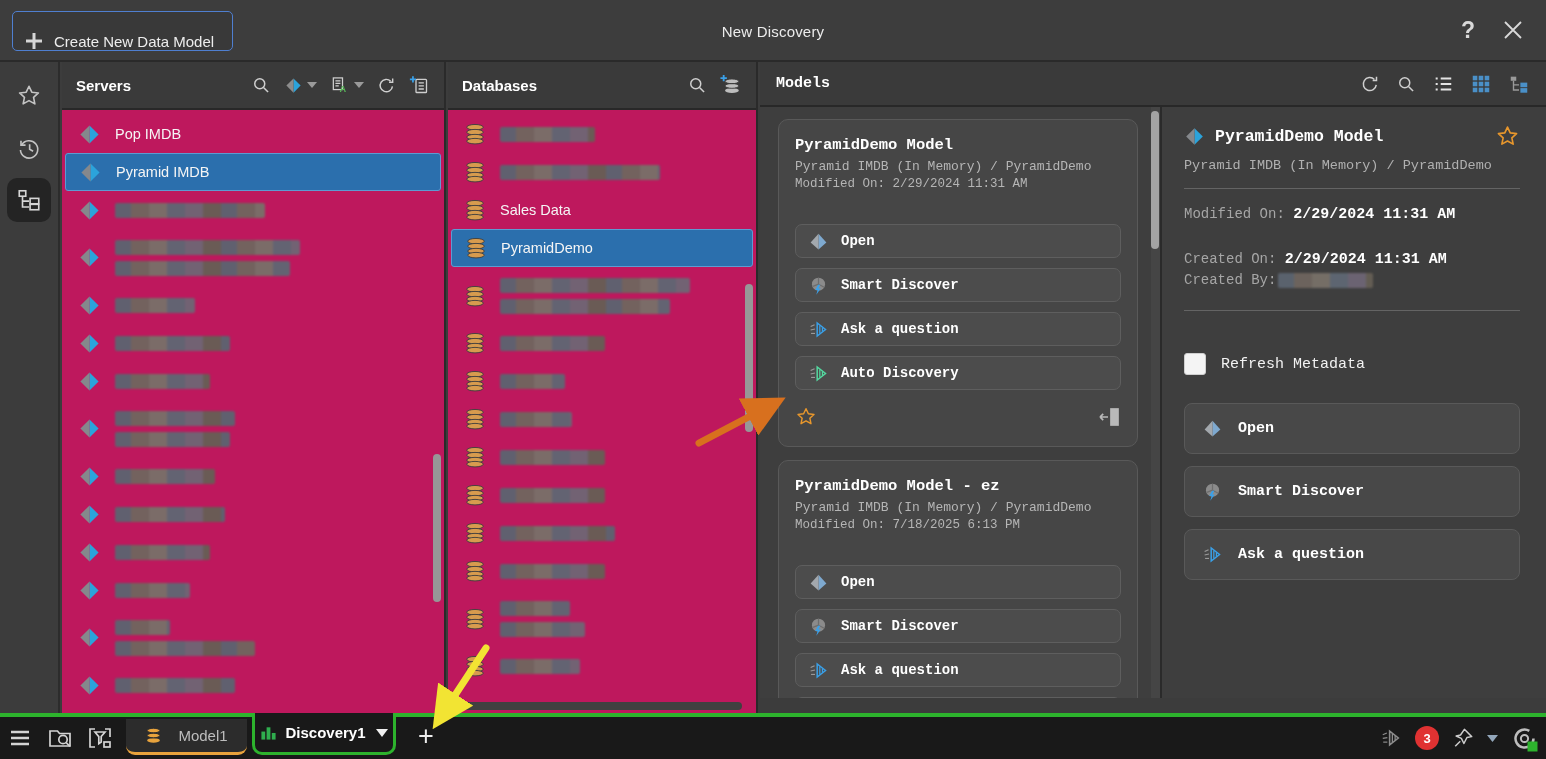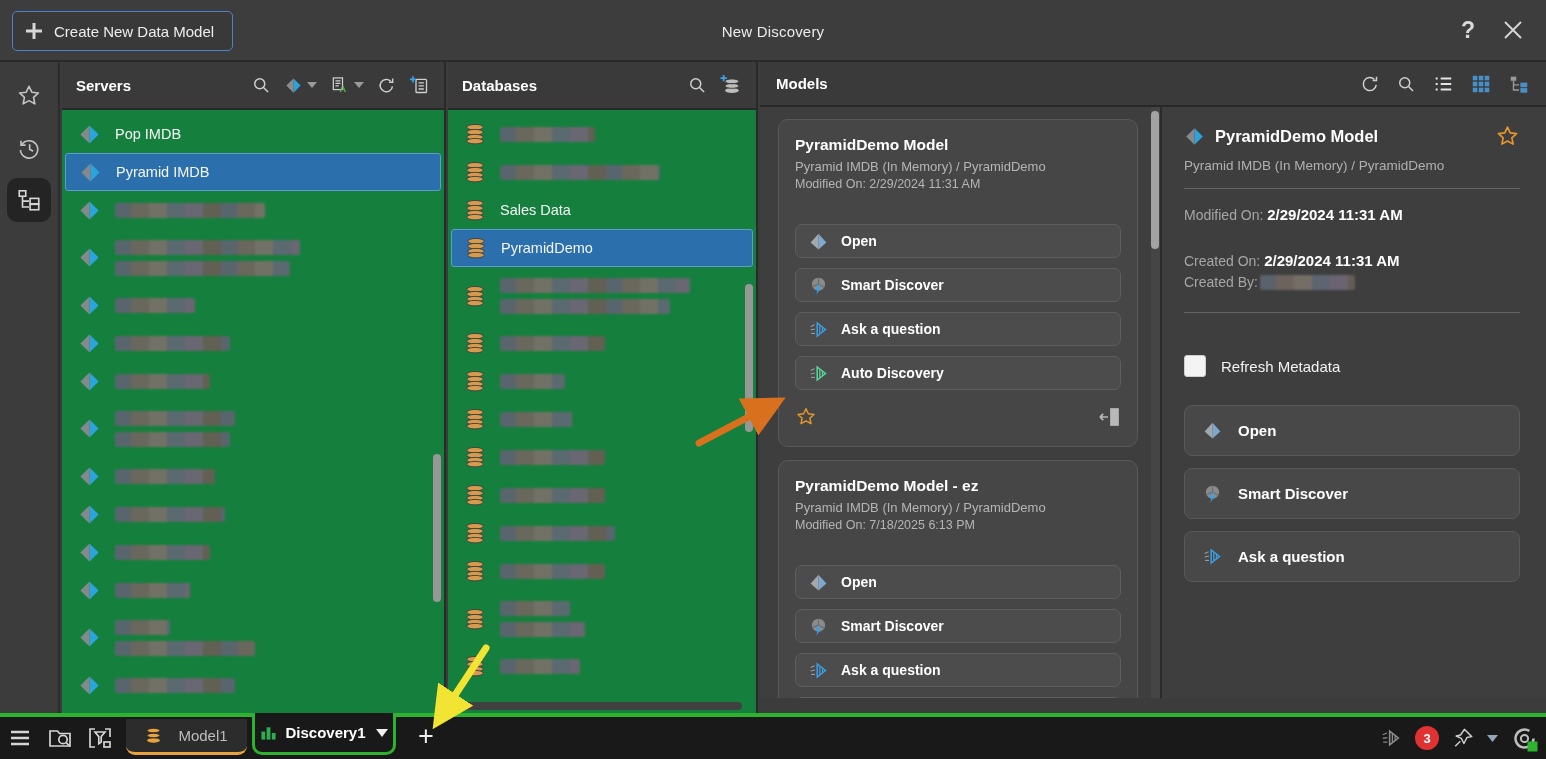--- a/index.html
+++ b/index.html
@@ -8,56 +8,56 @@
     position:relative; overflow:hidden;
     background:#3c3c3c;
     font-family:"Liberation Sans", sans-serif;
     -webkit-font-smoothing:antialiased;
   }
   svg { display:block; }
 
   
   .topbar { position:absolute; left:0; top:0; width:1546px; height:62px; background:#3d3d3d; border-bottom:2px solid #2a2a2a; }
   .create-btn { position:absolute; left:12px; top:11px; height:40px; padding:0 18px 0 12px;
-    border:1px solid #4f7fd0; border-radius:5px; display:flex; align-items:center; gap:11px;
+    border:1px solid #4f7fd0; border-radius:5px; display:flex; align-items:flex-end; gap:11px;
     color:#ededed; font-size:15px; background:rgba(0,0,0,.06); cursor:pointer; }
   .topbar-title { position:absolute; left:0; right:0; top:0; height:62px; display:flex; align-items:center; justify-content:center;
     font-size:15px; color:#ececec; letter-spacing:.2px; pointer-events:none; }
   .topbar-help { position:absolute; right:62px; top:14px; width:32px; height:32px; display:flex; align-items:center; justify-content:center;
     color:#d9d9d9; font-size:23px; font-weight:700; cursor:pointer; }
   .topbar-close { position:absolute; right:16px; top:14px; width:34px; height:32px; display:flex; align-items:center; justify-content:center; cursor:pointer; }
 
   
   .rail { position:absolute; left:0; top:62px; width:60px; height:651px; background:#3c3c3c; border-right:2px solid #2c2c2c; }
   .rail-item { width:44px; height:44px; margin:8px auto 8px; display:flex; align-items:center; justify-content:center; border-radius:10px; cursor:pointer; }
   .rail-item:first-child { margin-top:12px; }
   .rail-item.selected { background:#242424; }
 
   
-  .panel { position:absolute; top:62px; height:651px; background:#15803d; }
+  .panel { position:absolute; top:62px; height:651px; background:#be185d; }
   .panel-servers   { left:62px;  width:384px; border-right:2px solid #2a2a2a; }
   .panel-databases { left:448px; width:310px; border-right:2px solid #2a2a2a; }
   .panel-header { height:48px; background:#3a3a3a; border-bottom:2px solid #282828; display:flex; align-items:center; padding:0 14px; }
   .panel-title { font-weight:700; font-size:15px; color:#fff; }
   .header-tools { margin-left:auto; display:flex; align-items:center; gap:13px; }
   .tool { display:flex; align-items:center; gap:4px; cursor:pointer; }
 
   .list { position:absolute; top:48px; bottom:0; left:0; right:0; overflow:hidden; padding-top:5px; }
   .row { height:38px; display:flex; align-items:center; gap:14px; padding:0 10px 0 13px; margin:0 3px; border-radius:3px; cursor:pointer; }
   .row.two-line { height:57px; }
   .row.selected { background:#2b6fad; border:1px solid #5d9bd2; }
   .row-label { font-size:14.5px; color:#f5f5f5; white-space:nowrap; }
   .redact-col { display:flex; flex-direction:column; gap:6px; }
   .redact { height:15px; border-radius:2px; filter:blur(1.1px); opacity:.95;
     background:repeating-linear-gradient(90deg,#5c6470 0 16px,#6f665f 16px 34px,#787169 34px 52px,#5f6874 52px 70px,#6e6675 70px 88px,#665f55 88px 106px); }
   .vthumb { position:absolute; width:8px; border-radius:4px; background:#979797; right:3px; cursor:pointer; }
   .hscroll { position:absolute; left:6px; right:14px; bottom:3px; height:8px; border-radius:4px; background:#404040; cursor:pointer; }
 
   
-  .models { position:absolute; left:760px; top:62px; width:786px; height:636px; background:#3e3e3e; }
+  .models { position:absolute; left:760px; top:62px; width:786px; height:636px; background:#3e3e3e;font-family:Liberation Mono, monospace; }
   .models-header { height:45px; background:#3a3a3a; border-bottom:2px solid #282828; display:flex; align-items:center; padding:0 16px; }
   .cards-col { position:absolute; left:0; top:45px; width:390px; bottom:0; overflow:hidden; padding:12px 12px 0 18px; }
   .models-track { position:absolute; left:391px; top:45px; bottom:0; width:9px; background:#454545; }
   .models-track .vthumb { right:1px; background:#a3a3a3; }
   .card { background:#464646; border:1px solid #595959; border-radius:10px; padding:16px; margin-bottom:13px; }
   .card-title { font-size:15.5px; font-weight:700; color:#fff; }
   .card-sub { font-size:13px; color:#b5b5b5; margin-top:5px; }
   .card-mod { font-size:12.5px; color:#b5b5b5; margin-top:3px; }
   .card-buttons { margin-top:33px; }
   .card-btn { height:34px; border-radius:7px; background:#4c4c4c; border:1px solid #5e5e5e; display:flex; align-items:center; gap:12px; padding:0 12px; margin-bottom:10px; font-size:14px; font-weight:700; color:#fff; cursor:pointer; }

